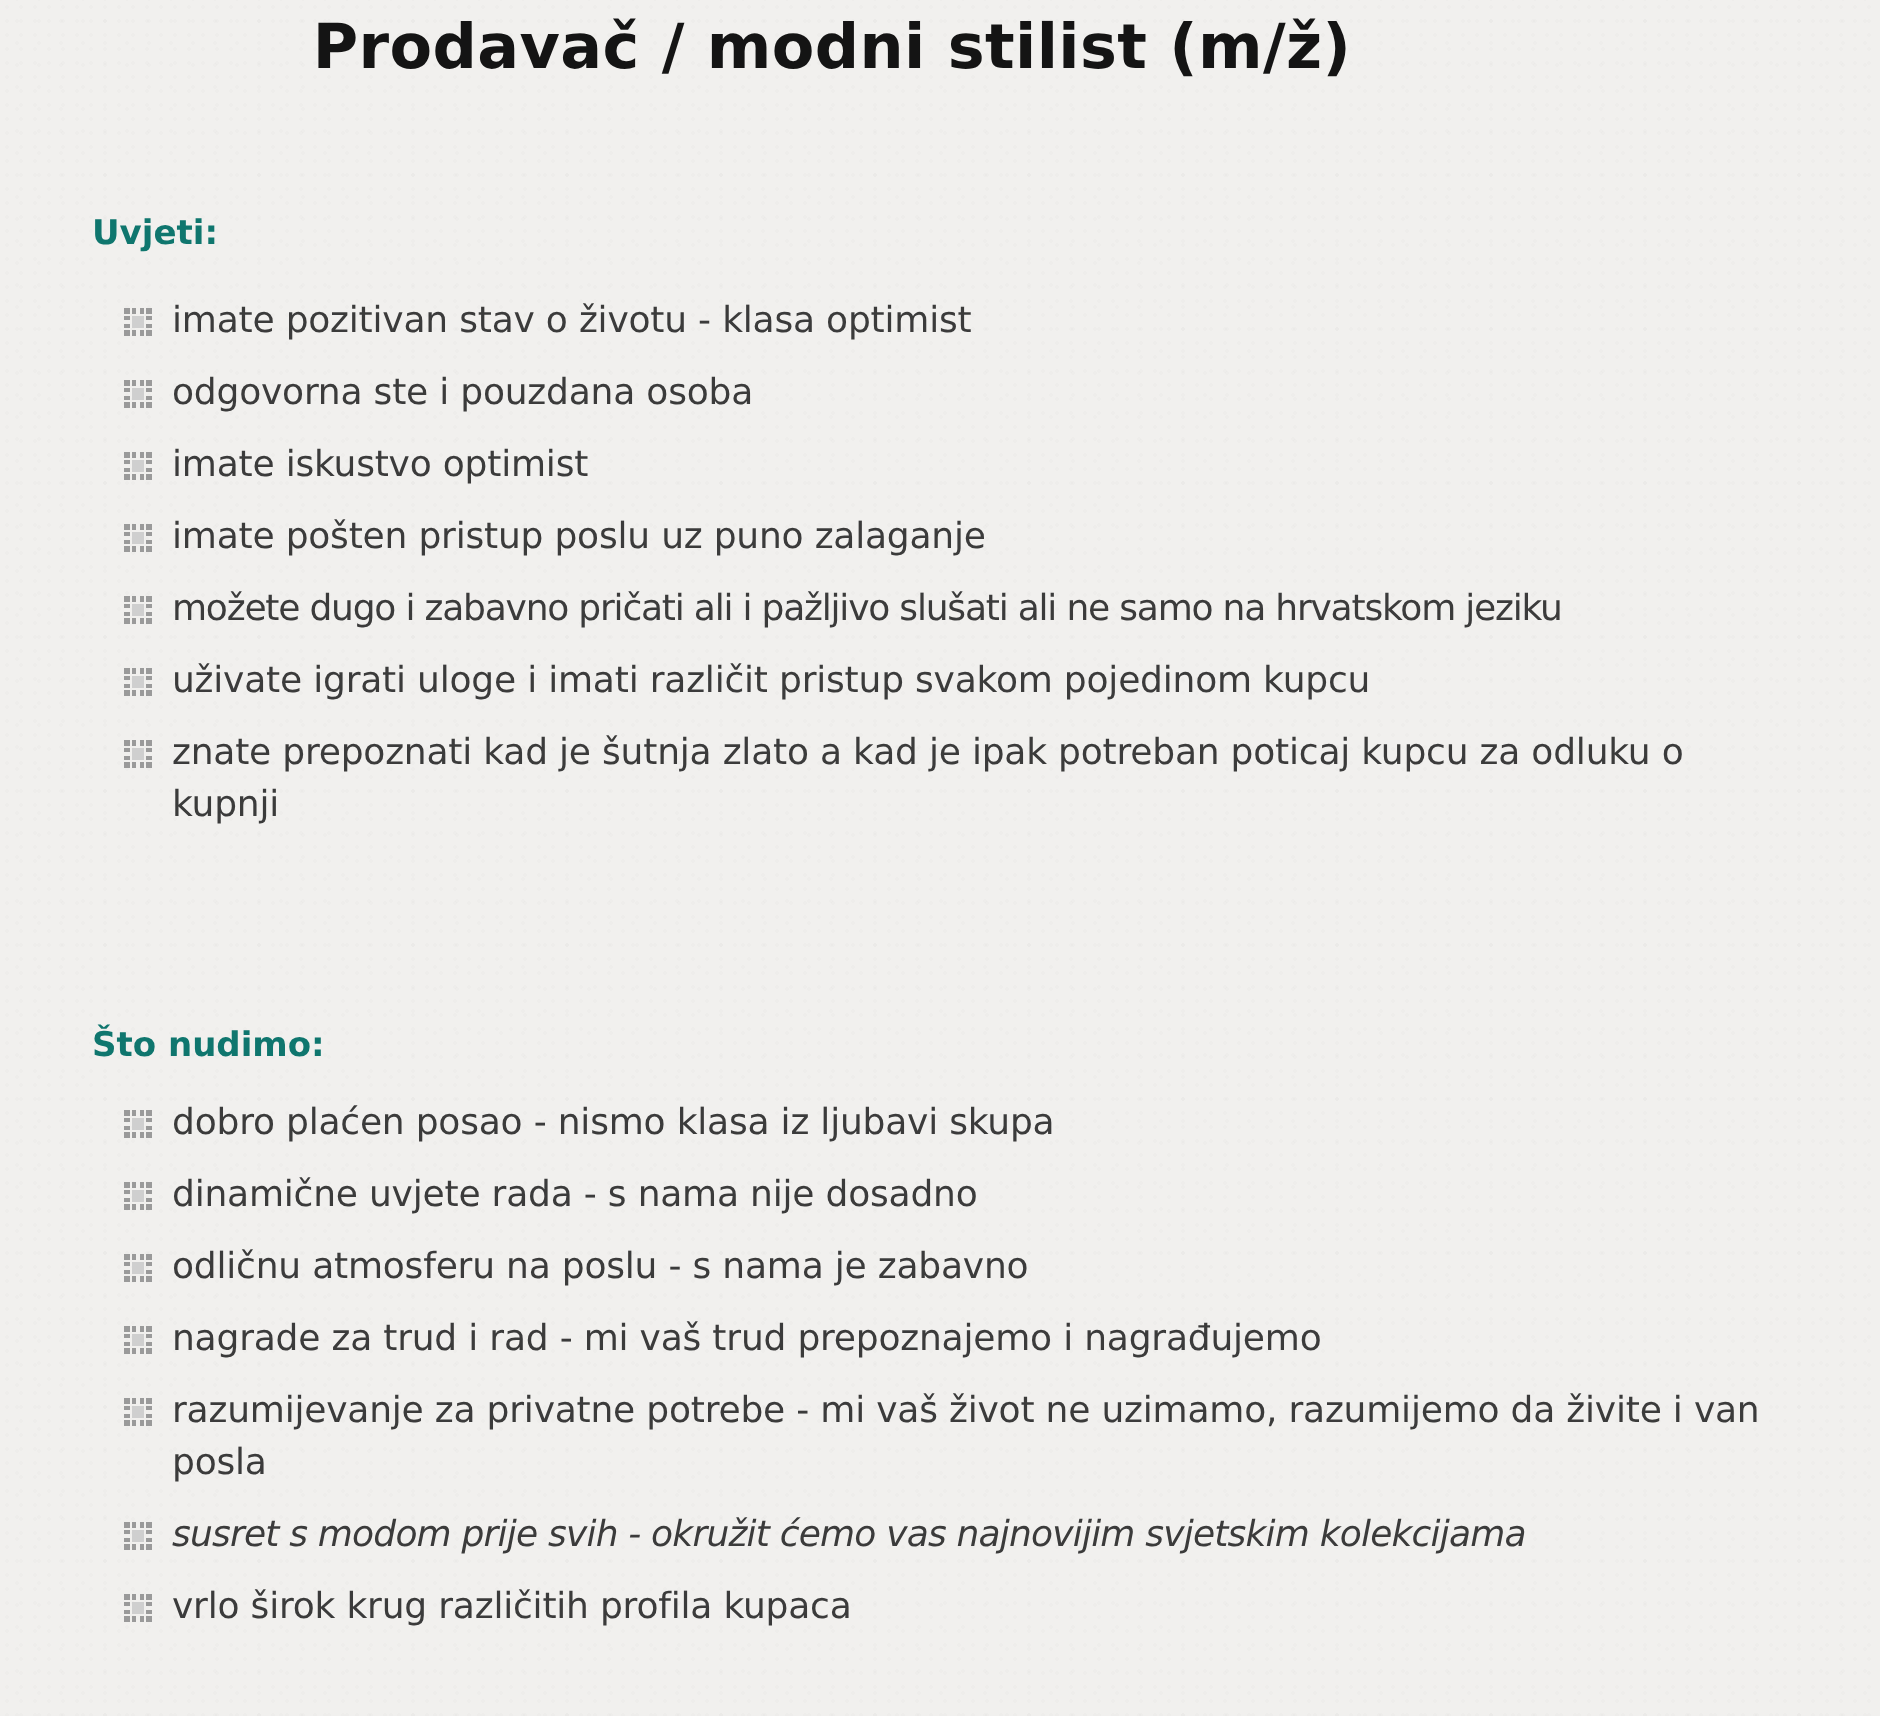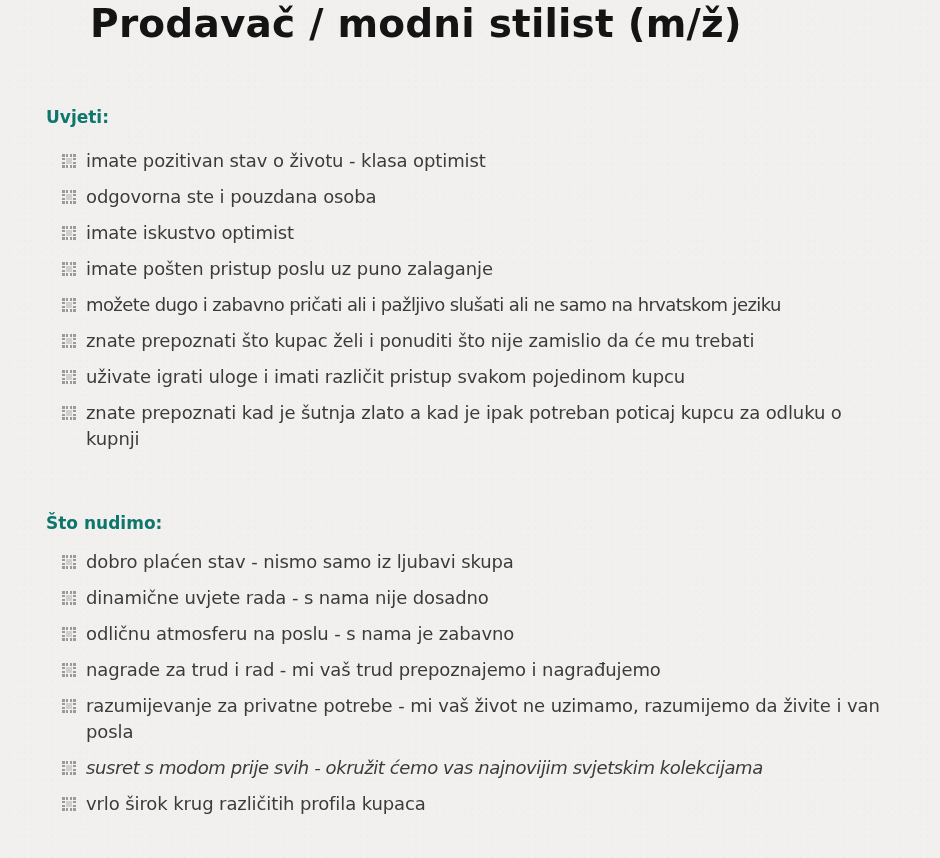--- a/index.html
+++ b/index.html
@@ -19,21 +19,21 @@
       font-family: "DejaVu Sans", "Liberation Sans", sans-serif;
       color: #3b3b3b;
       position: relative;
     }
     .title {
       position: absolute;
       top: 4px;
       left: 0;
       width: 832px;
       text-align: center;
-      font-size: 39px;
+      font-size: 31px;
       font-weight: bold;
       color: #141414;
       margin: 0;
       letter-spacing: 0.2px;
       line-height: 40px;
     }
     .section-heading {
       position: absolute;
       left: 32px;
       font-size: 17px;
@@ -221,21 +221,20 @@
             <rect x="0" y="8" width="3" height="2"></rect>
             <rect x="11" y="8" width="3" height="2"></rect>
             <rect x="0" y="11" width="3" height="3"></rect>
             <rect x="4" y="11" width="2" height="3"></rect>
             <rect x="8" y="11" width="2" height="3"></rect>
             <rect x="11" y="11" width="3" height="3"></rect>
             <rect x="4" y="4" width="6" height="6" fill="#cfcfcf"></rect>
           </g>
         </svg>
       </span>
-    <span>znate prepoznati što kupac želi i ponuditi što nije zamislio da će mu trebati</span>
   </li>
   <li class="list-item">
     <span class="bullet">
         <svg width="14" height="14" viewBox="0 0 14 14">
           <g fill="#9a9a9a">
             <rect x="0" y="0" width="3" height="3"></rect>
             <rect x="4" y="0" width="2" height="3"></rect>
             <rect x="8" y="0" width="2" height="3"></rect>
             <rect x="11" y="0" width="3" height="3"></rect>
             <rect x="0" y="4" width="3" height="2"></rect>
@@ -292,21 +291,21 @@
             <rect x="0" y="8" width="3" height="2"></rect>
             <rect x="11" y="8" width="3" height="2"></rect>
             <rect x="0" y="11" width="3" height="3"></rect>
             <rect x="4" y="11" width="2" height="3"></rect>
             <rect x="8" y="11" width="2" height="3"></rect>
             <rect x="11" y="11" width="3" height="3"></rect>
             <rect x="4" y="4" width="6" height="6" fill="#cfcfcf"></rect>
           </g>
         </svg>
       </span>
-    <span>dobro plaćen stav - nismo samo iz ljubavi skupa</span>
+    <span>dobro plaćen posao - nismo klasa iz ljubavi skupa</span>
   </li>
   <li class="list-item">
     <span class="bullet">
         <svg width="14" height="14" viewBox="0 0 14 14">
           <g fill="#9a9a9a">
             <rect x="0" y="0" width="3" height="3"></rect>
             <rect x="4" y="0" width="2" height="3"></rect>
             <rect x="8" y="0" width="2" height="3"></rect>
             <rect x="11" y="0" width="3" height="3"></rect>
             <rect x="0" y="4" width="3" height="2"></rect>

